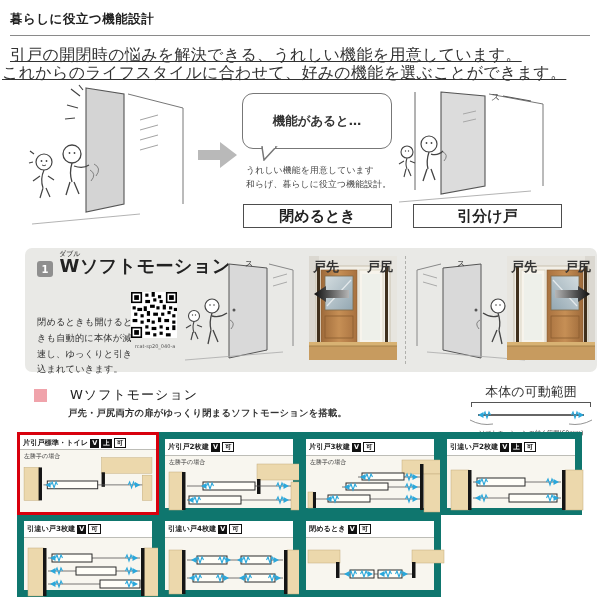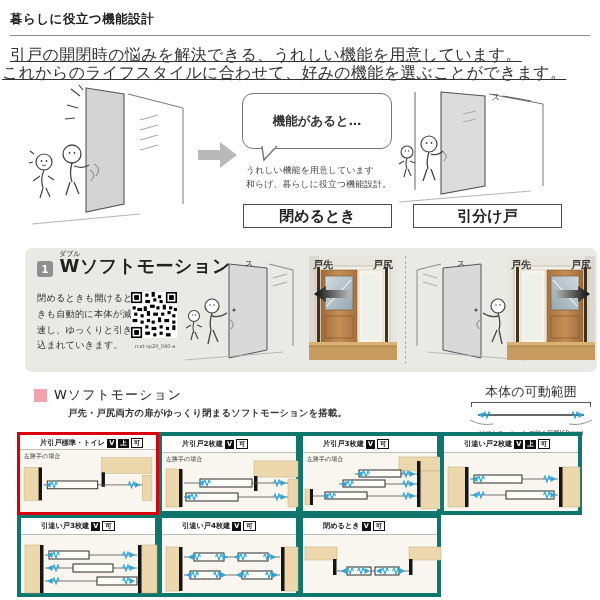--- a/index.html
+++ b/index.html
@@ -14,41 +14,41 @@
           font-size:12.5px;font-weight:600;color:#333;}
   .bubble .tail{position:absolute;left:16px;bottom:-13px;}
   .capt{font-size:8.8px;line-height:1.55;color:#444;letter-spacing:.2px;}
   .labelbox{border:1.5px solid #4d4d4d;background:#fff;display:flex;align-items:center;
             justify-content:center;font-size:15px;font-weight:bold;color:#222;}
   .panel{background:#e9e9e6;border-radius:7px;}
   .numbadge{width:16px;height:16px;background:#8f8f8f;color:#fff;border-radius:3px;
             display:flex;align-items:center;justify-content:center;font-size:10px;font-weight:bold;}
   .ftitle{font-size:18px;font-weight:600;color:#222;letter-spacing:.5px;}
   .ftitle rt{font-size:7px;font-weight:normal;letter-spacing:0;}
-  .fdesc{font-size:9.2px;line-height:1.72;color:#333;letter-spacing:.2px;}
+  .fdesc{font-size:9.2px;line-height:1.72;color:#333;letter-spacing:.2px;margin-top:24px;}
   .qrcap{font-size:5px;color:#555;text-align:center;display:block;margin-top:1px;}
   .dashsep{border-left:1px dashed #b0b0ac;}
   .photo{background:#e7e5df;overflow:hidden;}
-  .phlabel{position:absolute;top:2px;font-size:10px;color:#333;font-weight:bold;z-index:3;}
+  .phlabel{position:absolute;top:2px;font-size:13px;color:#333;font-weight:bold;z-index:3;}
   .pinksq{background:#f0a3ab;}
   .softhead{font-size:13px;color:#222;letter-spacing:1px;}
   .softsub{font-size:9.3px;font-weight:bold;color:#333;letter-spacing:.2px;}
   .rangewrap{width:130px;text-align:center;}
   .rangettl{font-size:13px;color:#333;display:block;}
   .bracket{height:4px;border-top:1px solid #555;border-left:1px solid #555;border-right:1px solid #555;
            width:118px;margin:1px auto 0 auto;}
   .rangenote{font-size:6.3px;color:#333;display:block;letter-spacing:-0.2px;}
   .tbl{left:17px;top:432px;width:568px;}
   .trow{display:flex;}
-  .tcell{width:142px;height:83px;border:4px solid #0f766e;box-sizing:border-box;
+  .tcell{width:142px;height:83px;border:7px solid #0f766e;box-sizing:border-box;
          background:#fff;position:relative;margin-left:-1px;}
   .trow + .trow .tcell{margin-top:-1px;}
   .tcell:first-child{margin-left:0;}
   .tcell.hl{border:3px solid #d8000d;z-index:5;}
-  .thead{height:16px;display:flex;align-items:center;gap:2px;padding:0 20px;
+  .thead{height:16px;display:flex;align-items:center;gap:2px;padding:0 3px;
          font-size:7.2px;font-weight:bold;color:#222;white-space:nowrap;overflow:hidden;}
   .tbody{position:absolute;left:0;right:0;top:16px;bottom:0;background:#f8f6ef;border-top:1px solid #bdbdb7;}
   .hl .tbody{top:14px;}
   .badge{font-size:6.5px;font-weight:bold;line-height:9px;padding:0 2px;display:inline-block;}
   .badge.solid{background:#111;color:#fff;}
   .badge.outline{background:#fff;color:#111;border:1px solid #111;line-height:8px;}
   .cellnote{position:absolute;left:4px;top:2px;font-size:6px;color:#333;z-index:2;}
   svg text{font-family:"DejaVu Sans",sans-serif;}
 </style>
 </head>
@@ -255,21 +255,21 @@
   <div class="abs photo" style="left:482px;top:8px;width:88px;height:104px">
     <span class="phlabel" style="left:4px">戸先</span>
     <span class="phlabel" style="right:4px">戸尻</span>
     <svg width="88" height="104">
         <use href="#doorphoto" transform="translate(88,0) scale(-1,1)"></use>
       </svg>
   </div>
 </div>
 
 <div class="abs pinksq" style="left:34px;top:389px;width:13px;height:13px"></div>
-<div class="abs softhead" style="left:54px;top:386px">Wソフトモーション</div>
+<div class="abs softhead" style="left:70px;top:386px">Wソフトモーション</div>
 <div class="abs softsub" style="left:68px;top:407px">戸先・戸尻両方の扉がゆっくり閉まるソフトモーションを搭載。</div>
 
 <div class="abs rangewrap" style="left:466px;top:383px">
   <span class="rangettl">本体の可動範囲</span>
   <div class="bracket"></div>
   <svg width="130" height="18" viewBox="0 0 130 18">
     <line x1="12" y1="8" x2="118" y2="8" stroke="#333" stroke-width="1.3"></line>
     <use href="#sprL" transform="translate(12,8)"></use>
     <use href="#sprL" transform="translate(118,8) scale(-1,1)"></use>
     <path d="M4 13 q11 6 23 4 M103 17 q12 2 23 -4" fill="none" stroke="#666" stroke-width="0.7"></path>

